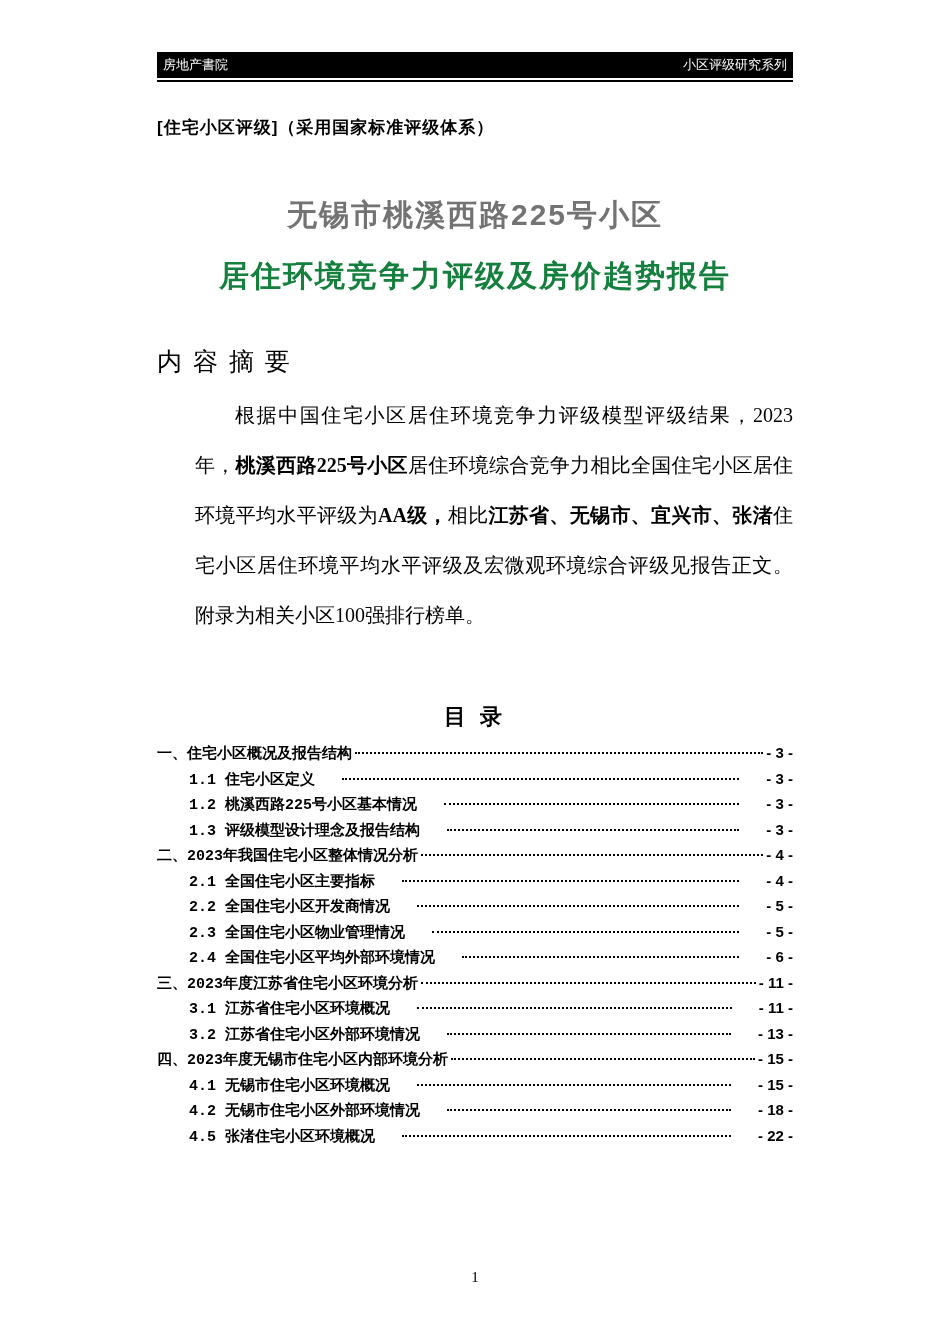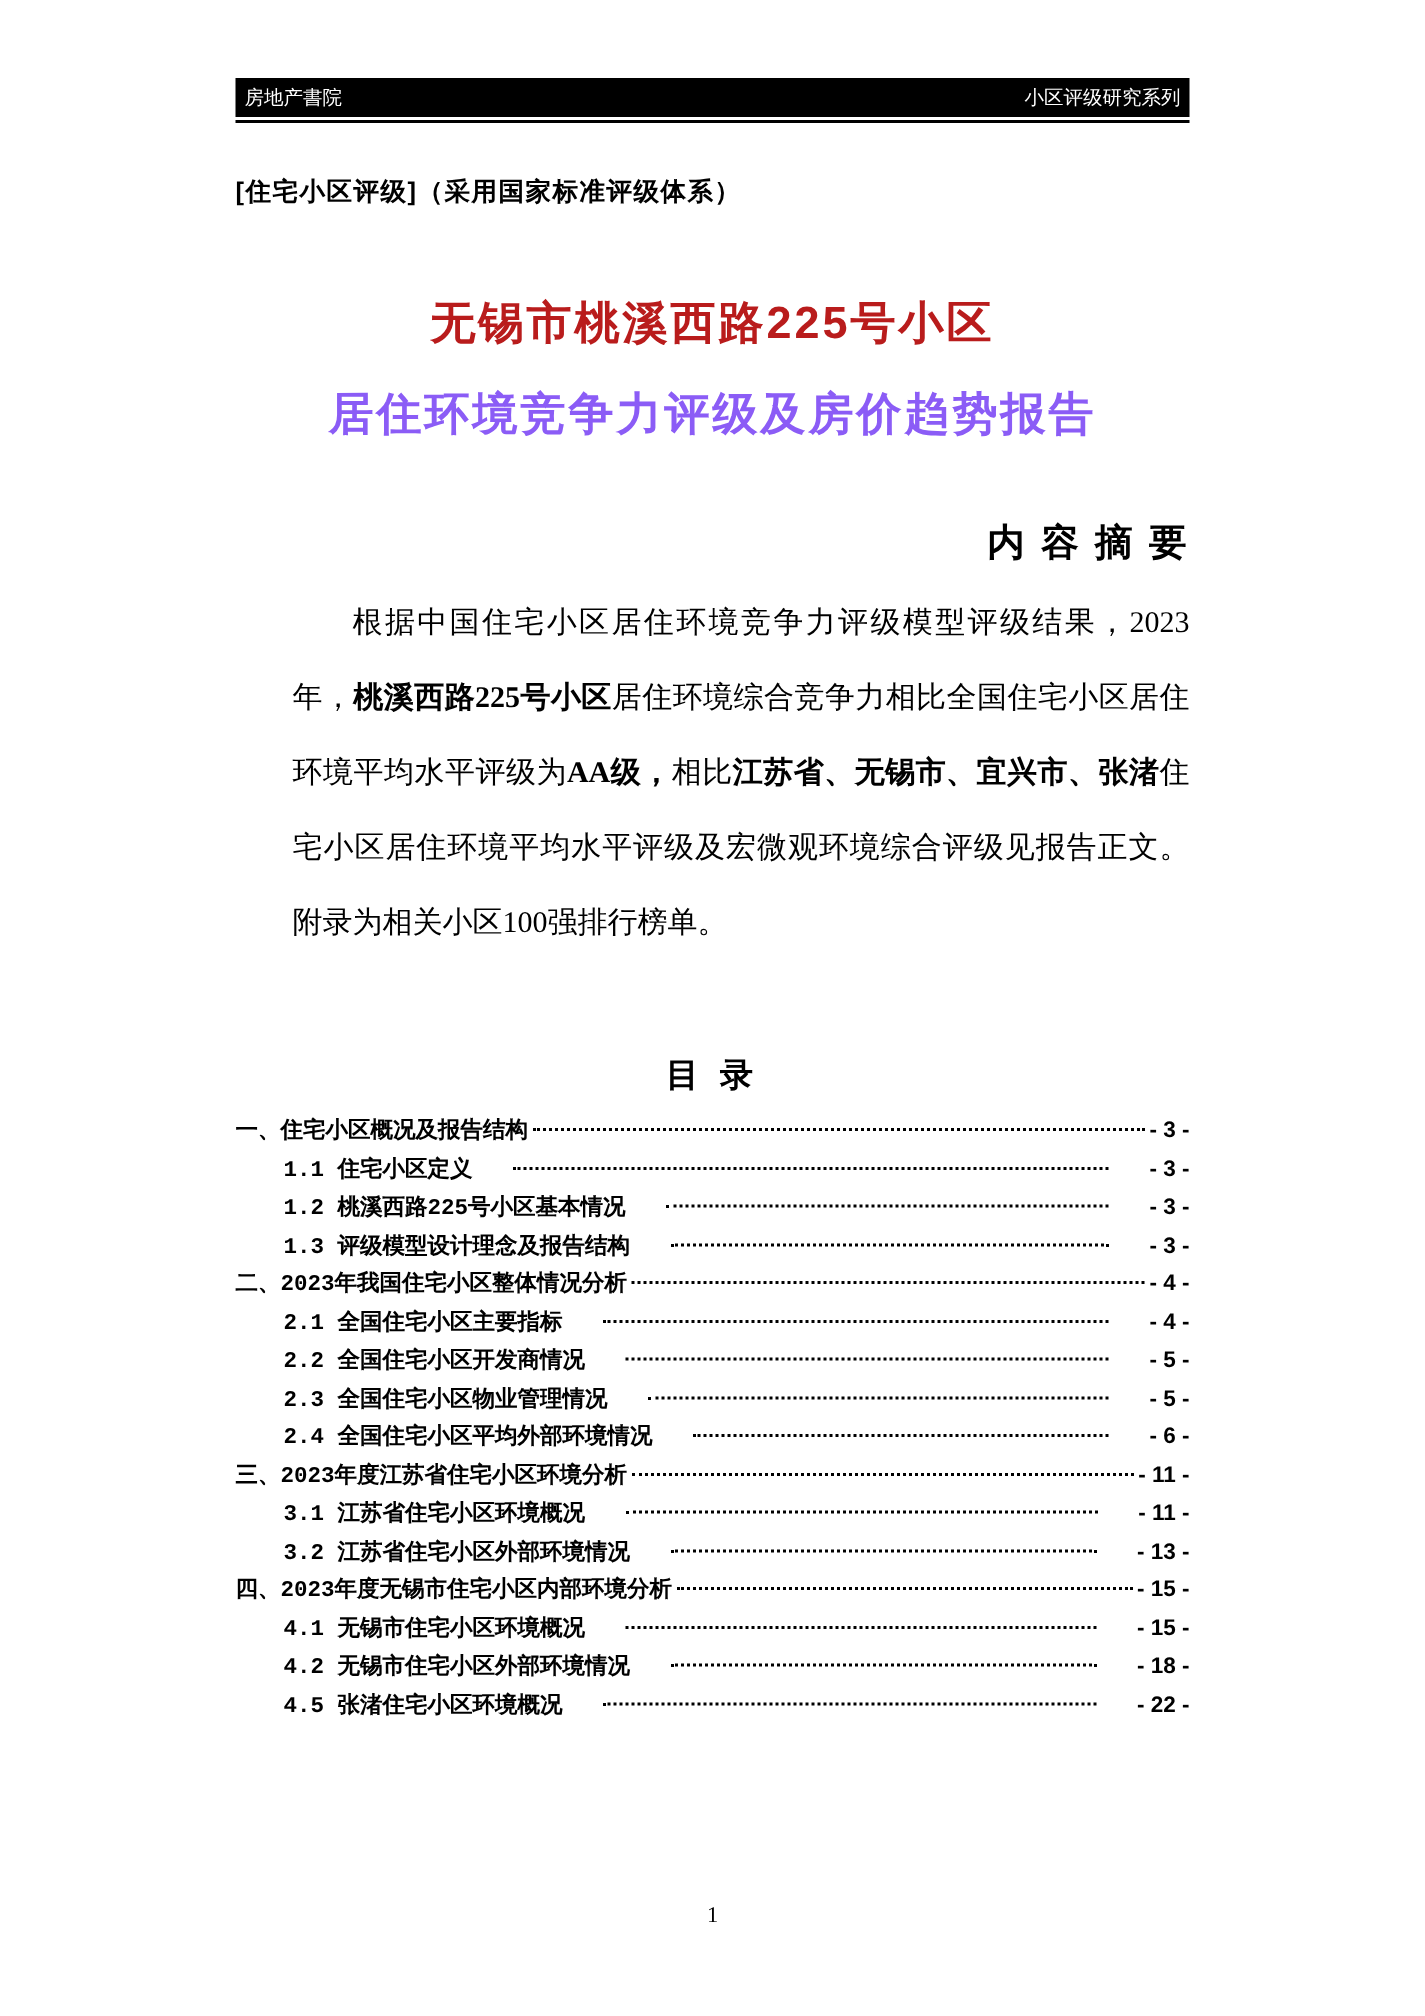--- a/index.html
+++ b/index.html
@@ -36,43 +36,43 @@
     font-size: 17px;
     font-weight: bold;
     letter-spacing: 1px;
   }
 
   .title-block { text-align: center; }
   .title-line1 {
     margin-top: 56px;
     font-size: 30px;
     font-weight: bold;
-    color: #b91c1c;
+    color: #737373;
     letter-spacing: 2px;
   }
   .title-line2 {
     margin-top: 20px;
     font-size: 30px;
     font-weight: bold;
-    color: #8b5cf6;
+    color: #15803d;
     letter-spacing: 2px;
   }
   .title-edition {
     margin-top: 16px;
     font-size: 24px;
     font-weight: bold;
     color: #0000CC;
     font-family: "Liberation Serif", "DejaVu Serif", serif;
   }
 
   .summary-heading {
     margin-top: 48px;
-    text-align: right;
+    text-align: left;
     font-size: 25px;
-    font-weight: bold;
+    font-weight: normal;
     letter-spacing: 2px;
   }
 
   .summary-paragraph {
     margin-top: 12px;
     font-family: "Liberation Serif", "DejaVu Serif", serif;
     font-size: 20px;
     line-height: 50px;
     text-align: justify;
     text-indent: 2em;

